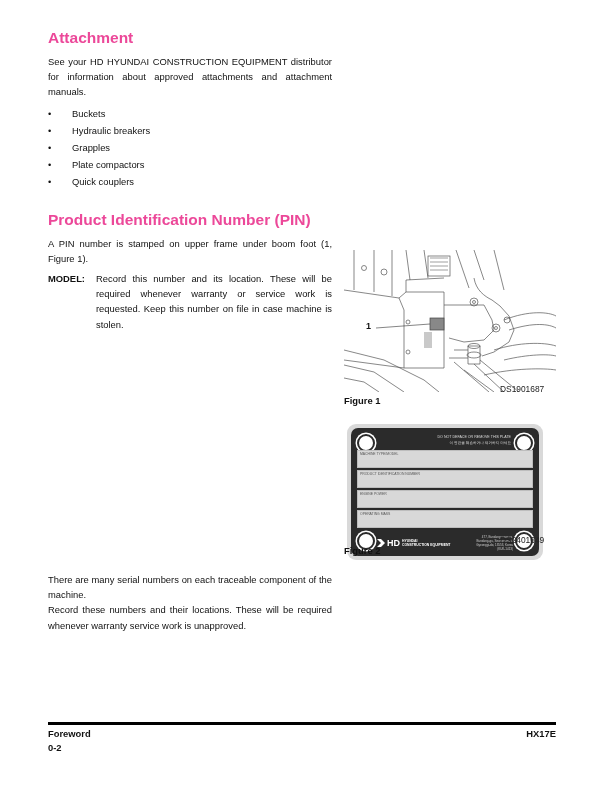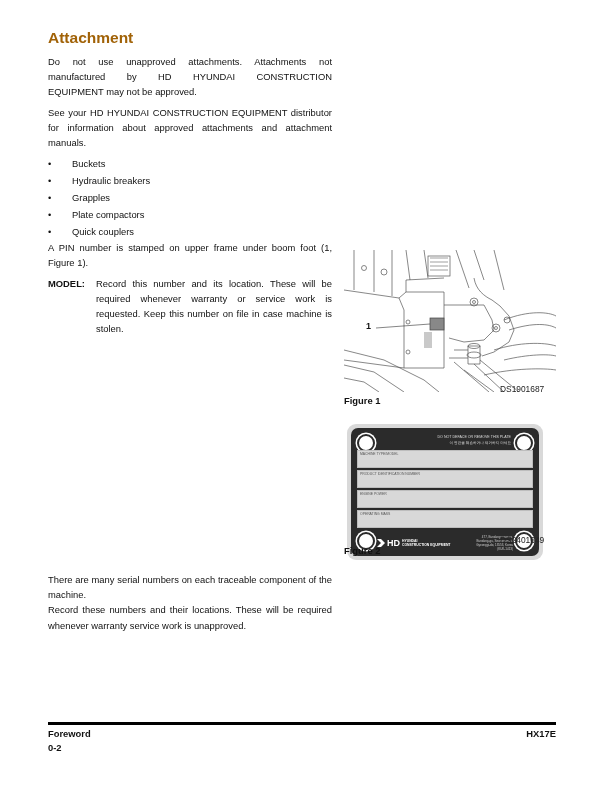--- a/index.html
+++ b/index.html
@@ -1,53 +1,49 @@
 <!DOCTYPE html>
 <html><head>
   <meta charset="utf-8">
   <style>
     html, body { margin:0; padding:0; background:#fff; }
     body { width:604px; height:792px; position:relative; overflow:hidden;
       font-family:"Liberation Sans", sans-serif; color:#111; }
     .col-left { position:absolute; left:48px; top:28px; width:284px; }
-    h2 { font-size:15.5px; font-weight:bold; margin:0 0 6px 0; line-height:20px; color:#a16207; }
+    h2 { font-size:15.5px; font-weight:bold; margin:0 0 6px 0; line-height:20px; color:#ec4899; }
     p { font-size:9.4px; line-height:15.2px; margin:0 0 5px 0; text-align:justify; }
     .just-line { text-align:justify; text-align-last:justify; }
     ul { list-style:none; margin:0; padding:0; }
     ul li { font-size:9.4px; line-height:17px; position:relative; padding-left:24px; }
     ul li .bullet { position:absolute; left:0; top:0; }
     .note { display:flex; font-size:9.4px; line-height:15.2px; }
     .note .nlabel { width:48px; flex:none; font-weight:bold; }
     .note .ntext { flex:1; text-align:justify; }
     .fig { position:absolute; }
     .fig-cap { position:absolute; font-size:9.4px; font-weight:bold;text-align:right; }
     .fig-code { position:absolute; font-size:8.4px; color:#222; }
     .footer-rule { position:absolute; left:48px; top:722px; width:508px; height:3px; background:#000; }
     .footer-left { position:absolute; left:48px; top:727px; font-size:9.4px; font-weight:bold; line-height:14px; }
     .footer-right { position:absolute; right:48px; top:727px; font-size:9.4px; font-weight:bold; line-height:14px;margin-left:20px; }
   </style>
 </head>
 <body>
 
 <div class="col-left">
   <h2>Attachment</h2>
-  <div style="font-size:9.4px; line-height:15.2px; margin-bottom:5px;">
-    <div class="just-line">Do not use unapproved attachments. Attachments not</div>
-    <div class="just-line">manufactured by HD HYUNDAI CONSTRUCTION</div>
-    <div>EQUIPMENT may not be approved.</div>
-  </div>
   <p>See your HD HYUNDAI CONSTRUCTION EQUIPMENT distributor for information about approved attachments and attachment manuals.</p>
   <ul style="margin-top:1px;">
     <li><span class="bullet">•</span><span>Buckets</span></li>
     <li><span class="bullet">•</span><span>Hydraulic breakers</span></li>
     <li><span class="bullet">•</span><span>Grapples</span></li>
     <li><span class="bullet">•</span><span>Plate compactors</span></li>
     <li><span class="bullet">•</span><span>Quick couplers</span></li>
   </ul>
 
+  <h2 style="margin-top:20px;">Product Identification Number (PIN)</h2>
   <p>A PIN number is stamped on upper frame under boom foot (1, Figure 1).</p>
   <div class="note">
     <span class="nlabel">MODEL:</span>
     <span class="ntext">Record this number and its location. These will be required whenever warranty or service work is requested. Keep this number on file in case machine is stolen.</span>
   </div>
 </div>
 
 <div style="position:absolute; left:48px; top:572px; width:284px;">
   <p style="margin:0;">There are many serial numbers on each traceable component of the machine.</p>
   <p style="margin:0;">Record these numbers and their locations. These will be required whenever warranty service work is unapproved.</p>

